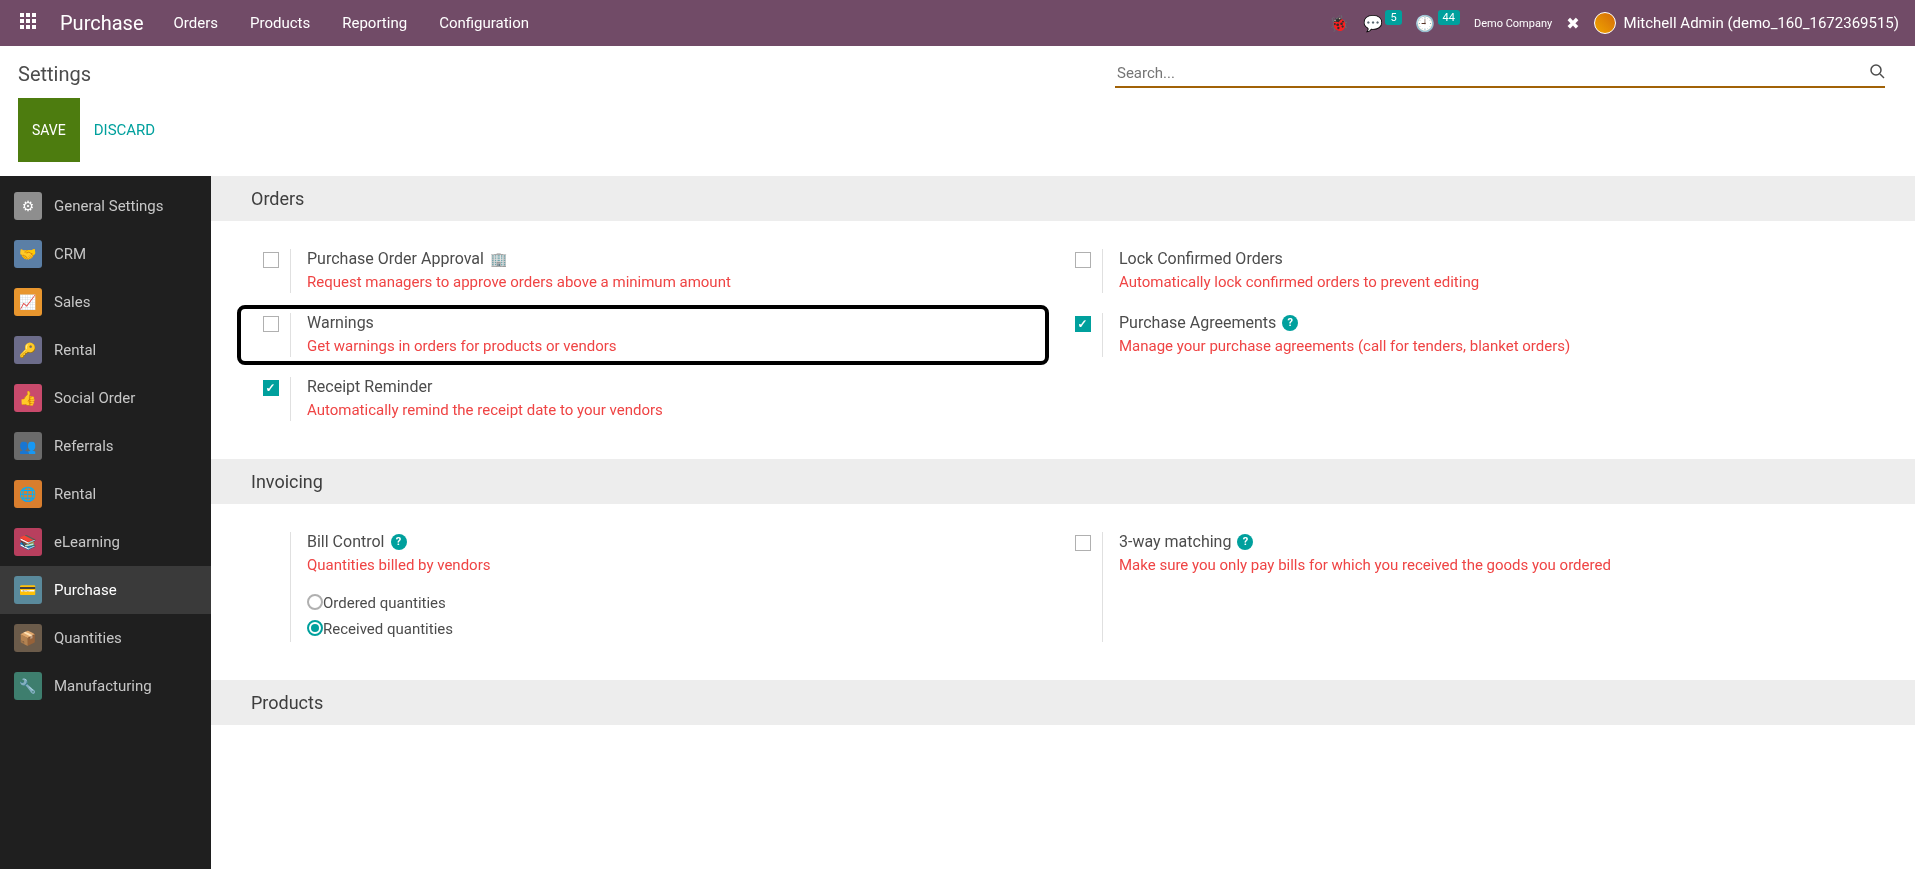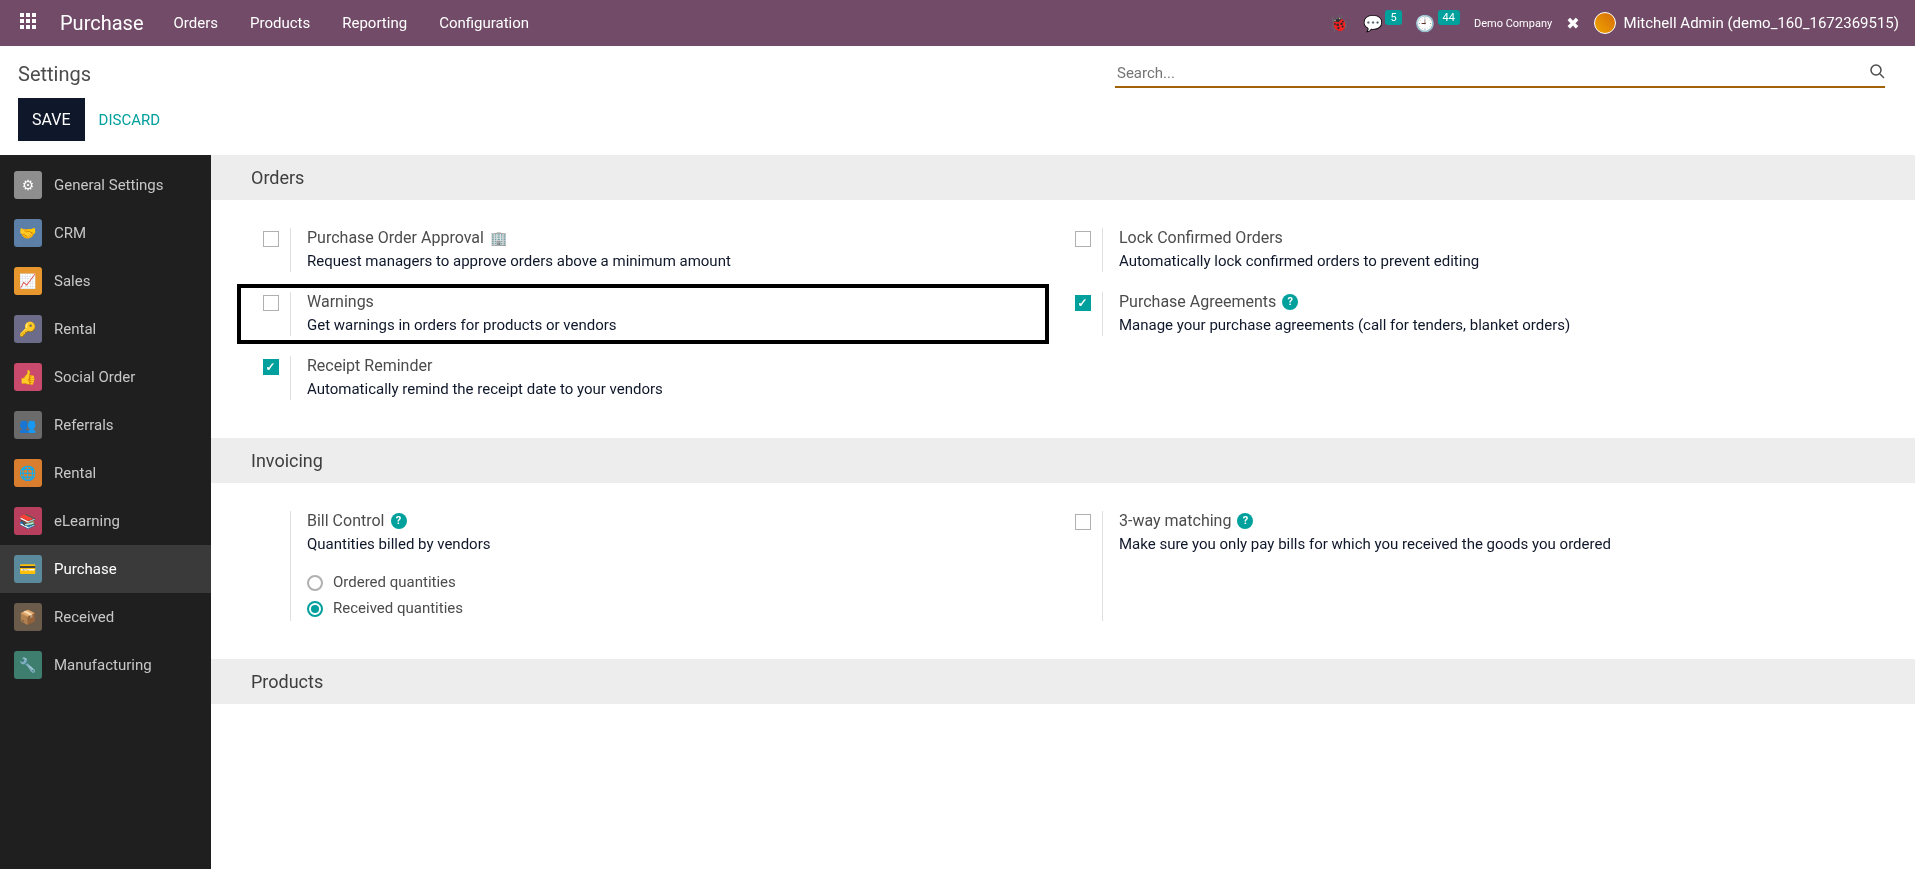--- a/index.html
+++ b/index.html
@@ -22,21 +22,21 @@
 
 .control-bar { display:flex; align-items:center; padding:14px 18px 0 18px;justify-content:center; }
 .page-title { font-size:20px; color:#4c4c4c; }
 .control-spacer { flex:1; }
 .search-wrap { display:flex; align-items:center; width:770px; border-bottom:2px solid #a16207; padding-bottom:0; margin-right:12px; }
 .search-input { flex:1; border:none; outline:none; font-size:15px; padding:4px 2px; color:#666; }
 .search-btn { border:none; background:none; cursor:pointer; font-size:16px; color:#4c4c4c; }
 
 
 .action-bar { padding:10px 18px 14px 18px; display:flex; gap:14px; align-items:center; }
-.btn-save { background:#0f172a; color:#fff; border:none; padding:12px 14px; font-size:16px; cursor:pointer; }
+.btn-save { background:#4d7c0f; color:#fff; border:none; padding:24px 14px; font-size:14px; cursor:pointer; }
 .btn-discard { background:none; border:none; color:#00a09d; font-size:15px; cursor:pointer; }
 
 
 .main { display:flex; }
 .sidebar { width:211px; background:#1f1f1f; min-height:800px; padding-top:6px; }
 .sb-item { display:flex; align-items:center; gap:12px; padding:10px 14px; color:#c7c7c7; font-size:15px; cursor:pointer; }
 .sb-item.active { background:#3a3a3a; color:#fff; }
 .sb-icon { width:28px; height:28px; display:flex; align-items:center; justify-content:center; border-radius:3px; font-size:14px; color:#fff; }
 .ic-gen { background:#8e8e8e; }
 .ic-crm { background:#5b7fa6; }
@@ -53,28 +53,28 @@
 .content { flex:1; background:#fff; }
 .section-head { background:#ededed; padding:12px 40px; font-size:18px; color:#3e3e3e; }
 .section-body { padding:18px 40px 28px 40px; display:flex; flex-wrap:wrap; }
 .setting { width:50%; display:flex; padding:10px 0; }
 .chk-col { width:40px; display:flex; justify-content:center; padding-top:3px; border-right:1px solid #e0e0e0; margin-right:16px; }
 .chk { width:16px; height:16px; border:1px solid #b0b0b0; background:#fff; cursor:pointer; display:flex; align-items:center; justify-content:center; }
 .chk.checked { background:#00a09d; border-color:#00a09d; }
 .chk.checked::after { content:"✓"; color:#fff; font-size:12px; font-weight:bold; }
 .st-body { flex:1; padding-right:20px; }
 .st-title { color:#4c4c4c; font-size:16px; margin-bottom:4px; display:flex; align-items:center; gap:6px; }
-.st-desc { color:#0f172a; font-size:15px; line-height:1.4; }
+.st-desc { color:#ef4444; font-size:15px; line-height:1.4; }
 .help-circ { width:16px; height:16px; border-radius:50%; background:#00a09d; color:#fff; font-size:11px; display:inline-flex; align-items:center; justify-content:center; font-weight:bold; }
 .bld-ic { font-size:14px; color:#7f7f7f; }
 
 .highlight-box { border:4px solid #000; padding:4px 0; margin:-8px 0 -8px -14px; }
 
 .radio-group { margin-top:14px; }
-.radio-row { display:flex; align-items:flex-end; gap:10px; padding:4px 0; cursor:pointer; }
+.radio-row { display:flex; align-items:flex-start; padding:4px 0; cursor:pointer; }
 .radio { width:16px; height:16px; border:2px solid #b0b0b0; border-radius:50%; display:flex; align-items:center; justify-content:center; }
 .radio.sel { border-color:#00a09d; }
 .radio.sel::after { content:""; width:8px; height:8px; border-radius:50%; background:#00a09d; }
 .radio-lbl { color:#4c4c4c; font-size:15px; }
 </style>
 </head>
 <body>
 
 <div class="navbar">
   <div class="nav-apps">
@@ -164,21 +164,21 @@
     <div class="sb-item">
         <div class="sb-icon ic-elearn">📚</div>
         <span>eLearning</span>
       </div>
     <div class="sb-item active">
         <div class="sb-icon ic-purch">💳</div>
         <span>Purchase</span>
       </div>
     <div class="sb-item">
         <div class="sb-icon ic-inv">📦</div>
-        <span>Received</span>
+        <span>Quantities</span>
       </div>
     <div class="sb-item">
         <div class="sb-icon ic-mfg">🔧</div>
         <span>Manufacturing</span>
       </div>
   </div>
 
   <div class="content">
 
     <div class="section-head">Orders</div>
@@ -203,21 +203,21 @@
           </div>
         <div class="st-body">
           <div class="st-title">
               <span>Lock Confirmed Orders</span>
             </div>
           <div class="st-desc">Automatically lock confirmed orders to prevent editing</div>
         </div>
       </div>
 
       <div class="setting">
-        <div class="highlight-box" style="display:flex;width:100%;">
+        <div class="highlight-box" style="display:flex;width:100%;border-radius:8px;">
           <div class="chk-col" style="margin-left:10px;">
               <div class="chk"></div>
             </div>
           <div class="st-body">
             <div class="st-title">
                 <span>Warnings</span>
               </div>
             <div class="st-desc">Get warnings in orders for products or vendors</div>
           </div>
         </div>

